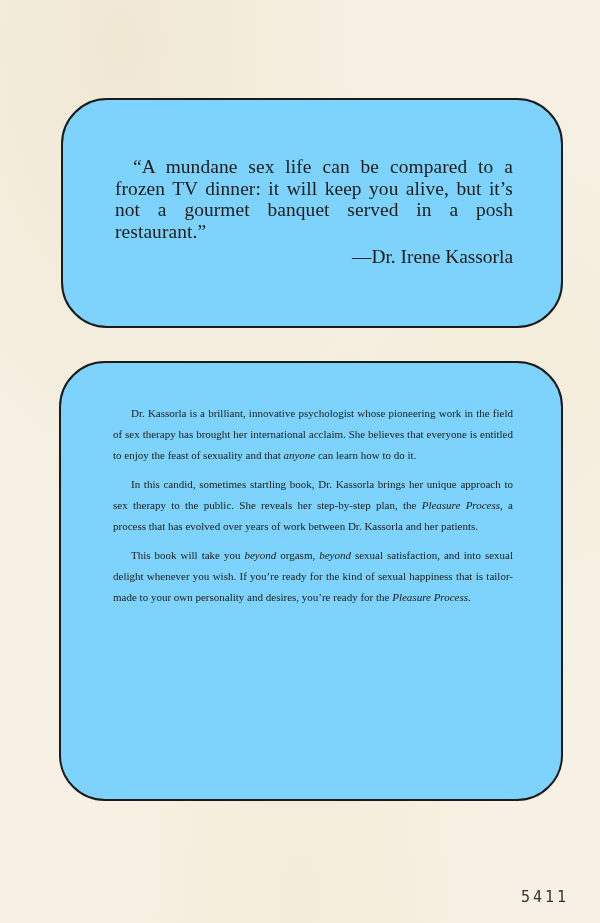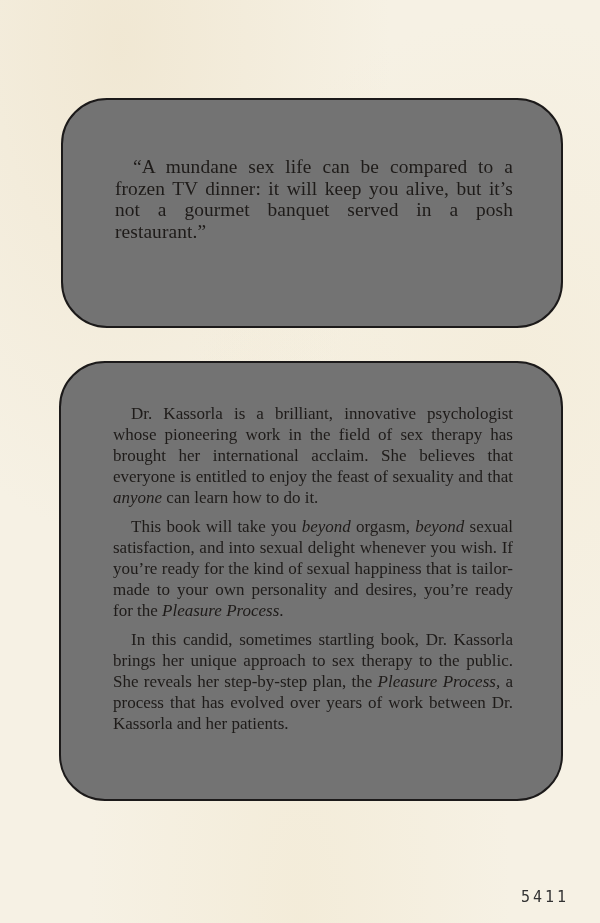--- a/index.html
+++ b/index.html
@@ -13,21 +13,21 @@
   .page-tint {
     position: absolute; inset: 0;
     background:
       radial-gradient(ellipse at 20% 5%, rgba(230,214,180,0.35), transparent 40%),
       radial-gradient(ellipse at 85% 40%, rgba(240,228,200,0.3), transparent 45%),
       radial-gradient(ellipse at 50% 100%, rgba(238,226,196,0.35), transparent 50%);
     pointer-events: none;
   }
   .box {
     position: absolute;
-    background: #737373;
+    background: #7dd3fc;
     border: 2px solid #1c1a1a;
     border-radius: 46px;
     box-sizing: border-box;
   }
   .quote-box { left: 61px; top: 98px; width: 502px; height: 230px; }
   .desc-box { left: 59px; top: 361px; width: 504px; height: 440px; }
 
   .quote-text {
     position: absolute; left: 52px; right: 48px; top: 56px;
     font-size: 19.4px; line-height: 21.6px;
@@ -35,50 +35,51 @@
     letter-spacing: 0.1px;
   }
   .quote-text p { margin: 0; text-indent: 18px; }
   .attribution {
     position: absolute; right: 48px; top: 146px;
     font-size: 19.4px; line-height: 22px;
   }
 
   .desc-text {
     position: absolute; left: 52px; right: 48px; top: 40px;
-    font-size: 17px; line-height: 21px;
+    font-size: 11px; line-height: 21px;
     text-align: justify;
   }
   .desc-text p { margin: 0 0 8px 0; text-indent: 18px; }
   .desc-text em { font-style: italic; }
 
   .catalog-number {
     position: absolute; left: 521px; top: 888px;
     font-family: "DejaVu Sans Mono", "Liberation Mono", monospace;
     font-size: 15px; letter-spacing: 3px; color: #333;
   }
 </style>
 </head>
 <body>
 
 <div class="page-tint"></div>
 
 <div class="box quote-box">
   <div class="quote-text">
     <p>“A mundane sex life can be compared to a frozen TV dinner: it will keep you alive, but it’s not a gourmet banquet served in a posh restaurant.”</p>
   </div>
+  <div class="attribution">—Dr. Irene Kassorla</div>
 </div>
 
 <div class="box desc-box">
   <div class="desc-text">
     <p>
       <span>Dr. Kassorla is a brilliant, innovative psychologist whose pioneering work in the field of sex therapy has brought her international acclaim. She believes that everyone is entitled to enjoy the feast of sexuality and that </span><em>anyone</em><span> can learn how to do it.</span>
     </p>
     <p>
-      <span>This book will take you </span><em>beyond</em><span> orgasm, </span><em>beyond</em><span> sexual satisfaction, and into sexual delight whenever you wish. If you’re ready for the kind of sexual happiness that is tailor-made to your own personality and desires, you’re ready for the </span><em>Pleasure Process</em><span>.</span>
+      <span>In this candid, sometimes startling book, Dr. Kassorla brings her unique approach to sex therapy to the public. She reveals her step-by-step plan, the </span><em>Pleasure Process,</em><span> a process that has evolved over years of work between Dr. Kassorla and her patients.</span>
     </p>
     <p>
-      <span>In this candid, sometimes startling book, Dr. Kassorla brings her unique approach to sex therapy to the public. She reveals her step-by-step plan, the </span><em>Pleasure Process,</em><span> a process that has evolved over years of work between Dr. Kassorla and her patients.</span>
+      <span>This book will take you </span><em>beyond</em><span> orgasm, </span><em>beyond</em><span> sexual satisfaction, and into sexual delight whenever you wish. If you’re ready for the kind of sexual happiness that is tailor-made to your own personality and desires, you’re ready for the </span><em>Pleasure Process</em><span>.</span>
     </p>
   </div>
 </div>
 
 <div class="catalog-number">5411</div>
 
 </body></html>

